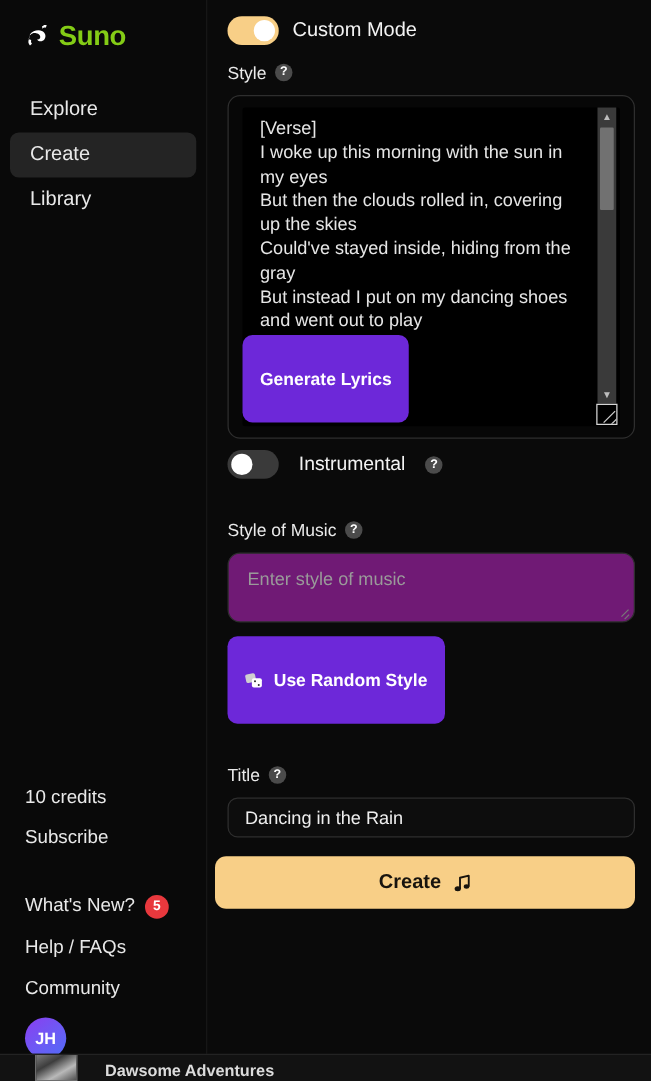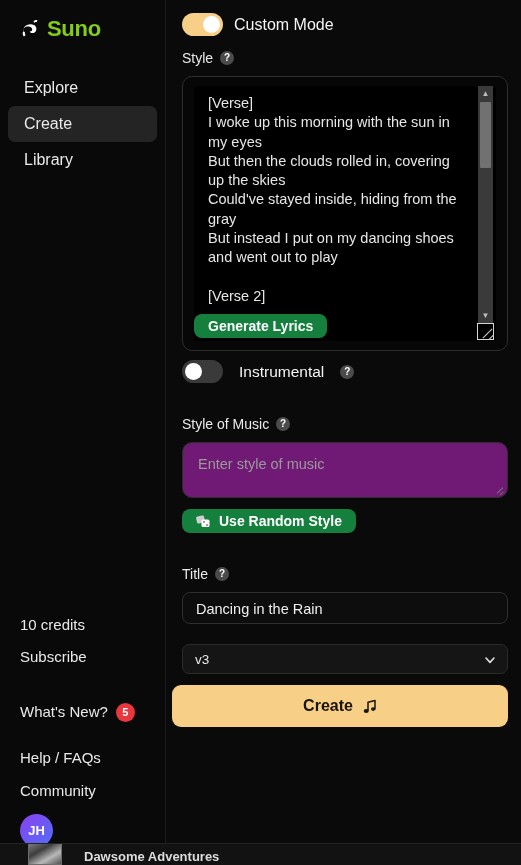--- a/index.html
+++ b/index.html
@@ -41,21 +41,21 @@
     padding: 0 0 18px 20px;
   }
   .credits {
     color: #e9e9e9; font-size: 15px; line-height: 22px; margin-bottom: 10px;
   }
   .subscribe {
     color: #e9e9e9; font-size: 15px; line-height: 22px; cursor: pointer;
     margin-bottom: 34px;
   }
   .whats-new-row {
-    display: flex; align-items: center; gap: 8px; margin-bottom: 26px; cursor: pointer;
+    display: flex; align-items: center; gap: 8px; margin-bottom: 13px; cursor: pointer;
   }
   .whats-new-row .lbl { color: #e9e9e9; font-size: 15px; line-height: 20px; }
   .badge {
     background: #e8383d; color: #fff; font-size: 11px; font-weight: 700;
     min-width: 19px; height: 19px; border-radius: 10px;
     display: flex; align-items: center; justify-content: center;
     padding: 0 5px;
   }
   .side-link {
     color: #e9e9e9; font-size: 15px; line-height: 20px; margin-bottom: 13px;
@@ -138,24 +138,24 @@
     overflow: hidden;
   }
   .resize-grip i, .resize-grip b {
     position: absolute; display: block; background: #cfcfcf;
     width: 13px; height: 1px; transform: rotate(-45deg); transform-origin: center;
   }
   .resize-grip i { right: -1px; bottom: 5px; }
   .resize-grip b { right: -2px; bottom: 1px; width: 8px; }
 
   .btn-dark {
-    background: #15803d; color: #ffffff;
+    background: #6d28d9; color: #ffffff;
     font-size: 14px; font-weight: 700;
     border: none; border-radius: 8px;
-    padding: 4px 14px; cursor: pointer;
+    padding: 27px 14px; cursor: pointer;
     display: inline-flex; align-items: center; gap: 8px;
     font-family: "Liberation Sans", sans-serif;
   }
   .gen-lyrics-pos { position: absolute; left: 11px; bottom: 12px; }
 
   .inst-row { display: flex; align-items: center; gap: 16px; margin-top: 9px; }
   .inst-row .toggle-label { font-size: 15.5px; }
 
   .section { margin-top: 32px; }
   .style-box {

